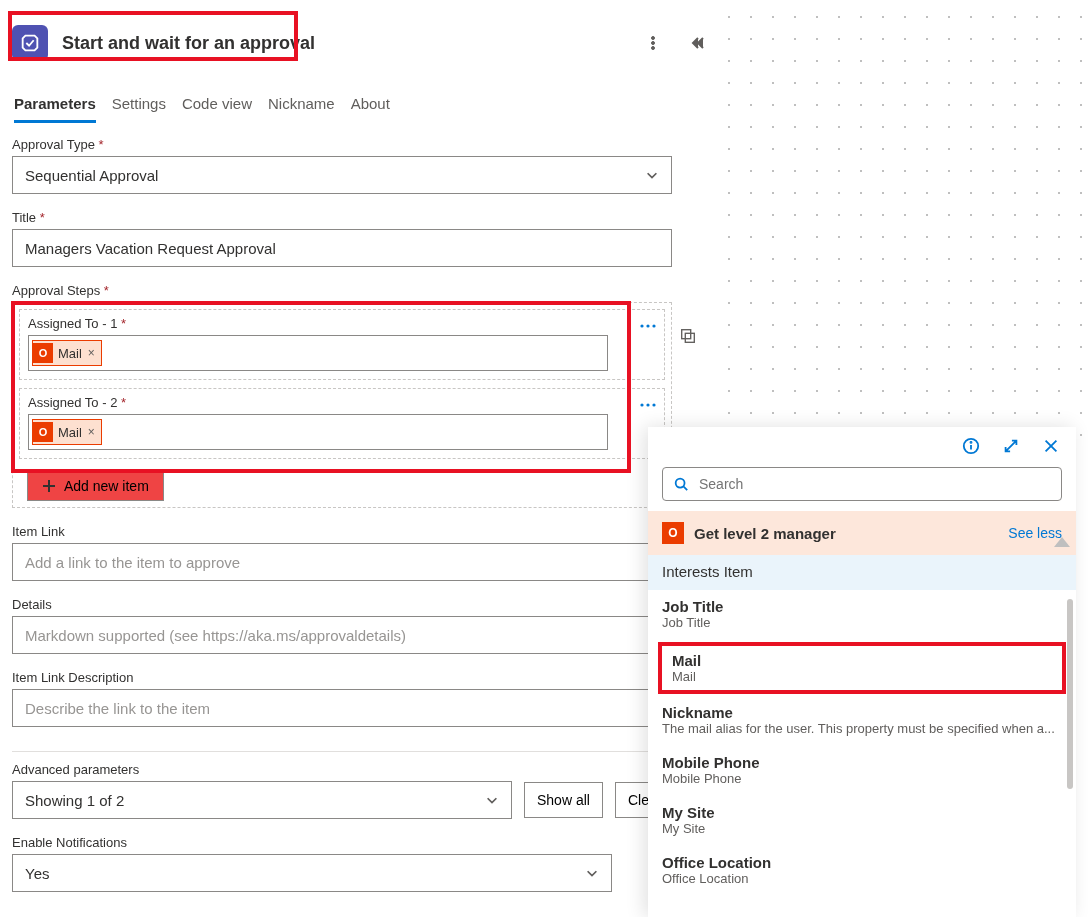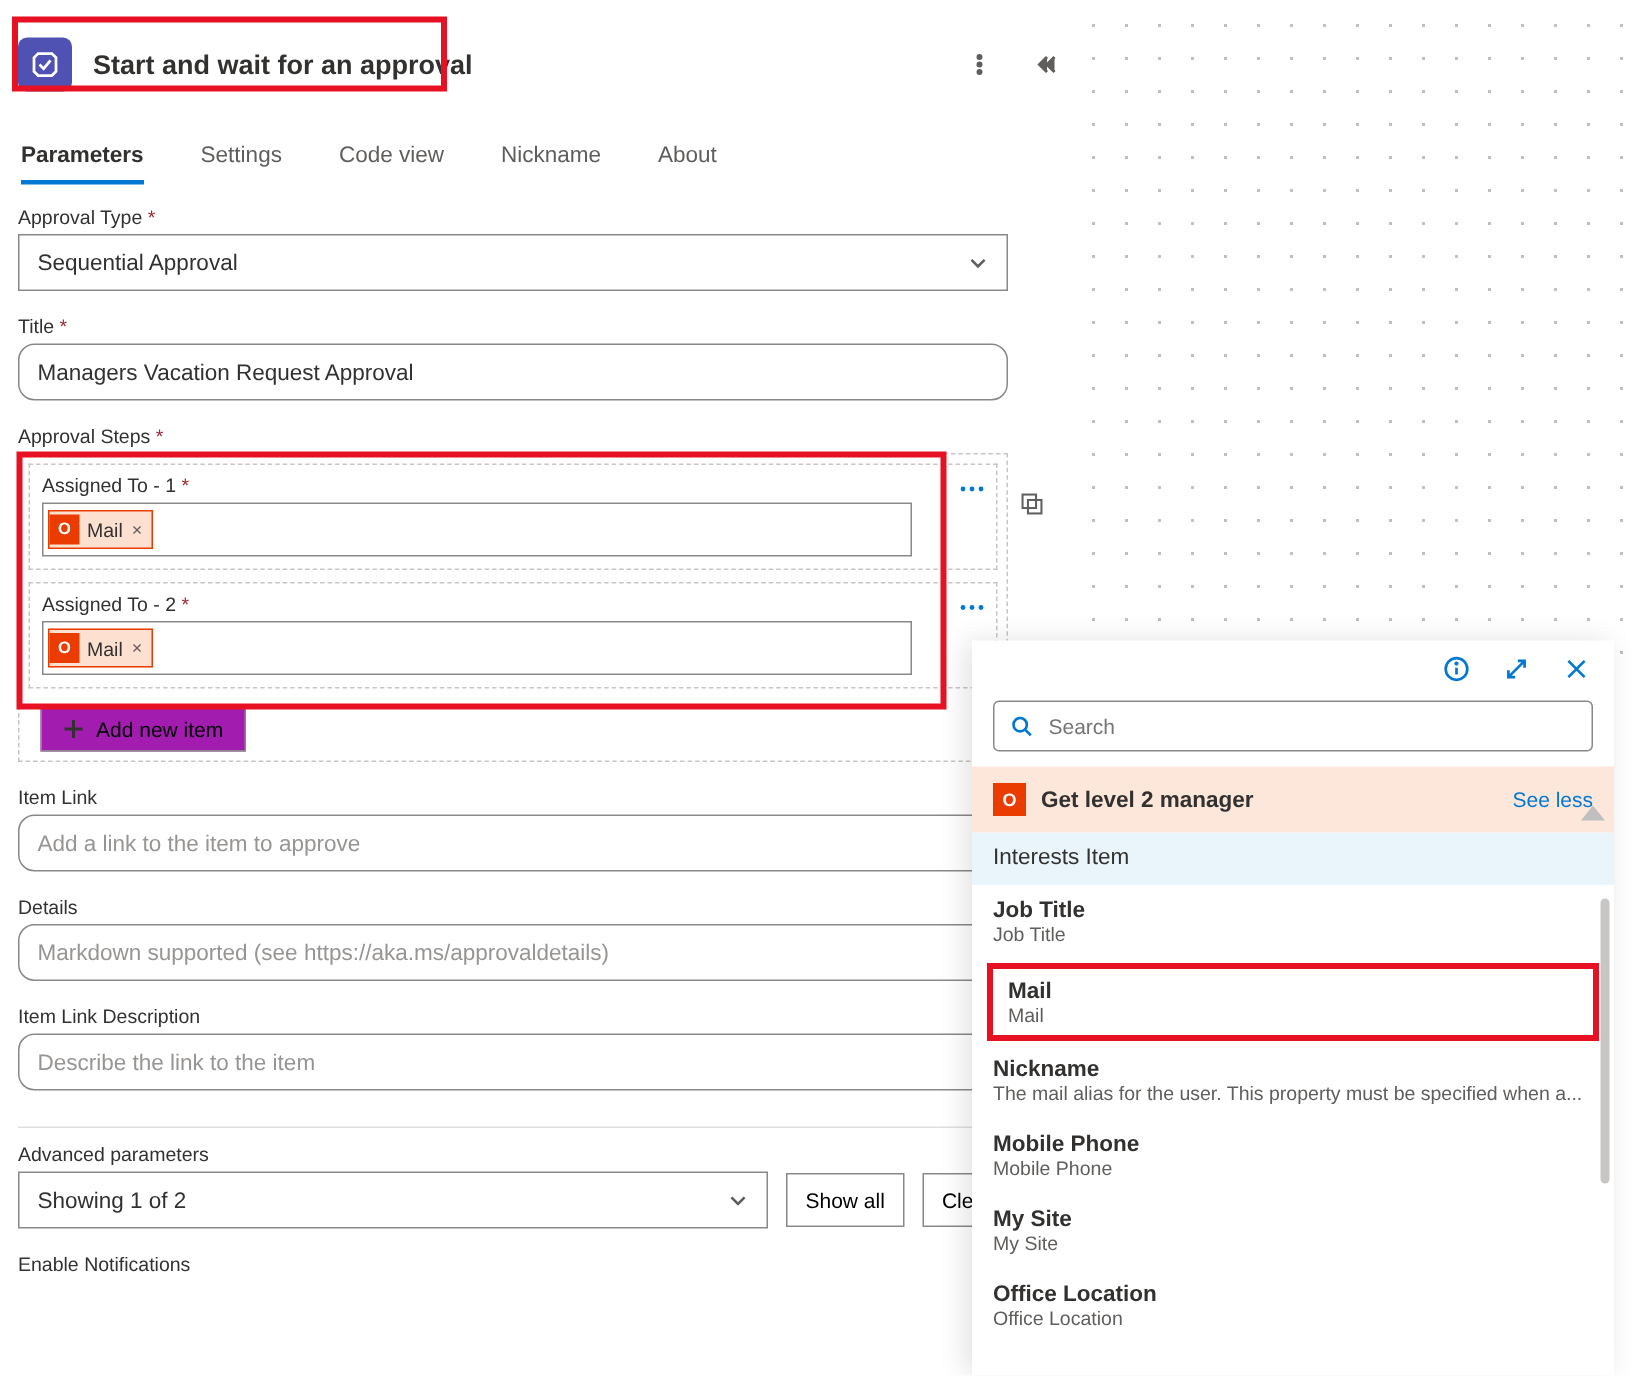--- a/index.html
+++ b/index.html
@@ -30,46 +30,46 @@
   .title-row{display:flex;align-items:center;height:56px;}
   .app-icon{width:36px;height:36px;border-radius:6px;background:var(--accent2);display:flex;align-items:center;justify-content:center;margin-right:14px;}
   .app-icon svg{width:22px;height:22px;fill:none;stroke:#fff;stroke-width:2;}
   .title-text{font-size:18px;font-weight:600;color:var(--text);flex:1;}
   .title-actions{display:flex;align-items:center;gap:22px;margin-right:4px;}
   .iconbtn{width:22px;height:22px;display:flex;align-items:center;justify-content:center;color:#605e5c;cursor:pointer;}
   .iconbtn svg{width:16px;height:16px;stroke:#605e5c;fill:#605e5c;}
   .hl-title{position:absolute;left:-4px;top:-4px;width:290px;height:50px;border:4px solid var(--hl-red);pointer-events:none;}
 
   
-  .tabs{display:flex;gap:38px;margin:24px 0 14px 2px;font-size:15px;color:var(--muted);}
+  .tabs{display:flex;gap:16px;margin:24px 0 14px 2px;font-size:15px;color:var(--muted);}
   .tab{padding-bottom:8px;cursor:pointer;}
   .tab.active{color:var(--text);font-weight:600;border-bottom:3px solid var(--accent);}
 
   .field{margin-bottom:16px;}
   .lbl{font-size:13px;color:#323130;margin-bottom:4px;}
   .req{color:var(--req);}
   .select,.input{width:660px;border:1px solid var(--border);padding:8px 12px;font-size:15px;background:#fff;height:38px;display:flex;align-items:center;justify-content:space-between;}
   .select svg{width:14px;height:14px;stroke:#605e5c;fill:none;stroke-width:2;}
-  .input{color:#323130;border-radius:11px;}
+  .input{color:#323130;}
   .placeholder{color:#979593;}
 
   
   .steps-outer{width:660px;border:1px dashed var(--light-border);padding:6px;position:relative;}
   .hl-steps{position:absolute;left:-2px;top:-2px;width:620px;height:172px;border:4px solid var(--hl-red);pointer-events:none;z-index:5;}
   .step{border:1px dashed var(--light-border);margin-bottom:8px;padding:6px 8px 8px;position:relative;}
   .step-head{display:flex;align-items:center;justify-content:space-between;font-size:13px;margin-bottom:4px;}
   .step-head .dots svg{width:16px;height:4px;}
   .token-row{border:1px solid var(--border);height:36px;display:flex;align-items:center;padding:3px;width:580px;}
   .token{display:inline-flex;align-items:center;background:var(--dyn-bg);border:1px solid var(--office);height:26px;font-size:13px;padding-right:6px;}
   .token .oicon{width:20px;height:20px;background:var(--office);margin-right:5px;display:flex;align-items:center;justify-content:center;color:#fff;font-weight:700;font-size:11px;}
   .token .x{margin-left:6px;color:#605e5c;font-size:12px;cursor:pointer;}
   .handle{position:absolute;right:-36px;top:14px;width:24px;height:24px;display:flex;align-items:center;justify-content:center;}
   .handle svg{width:18px;height:18px;stroke:#605e5c;fill:none;stroke-width:1.5;}
 
-  .add-btn{display:inline-flex;align-items:center;gap:8px;border:1px solid var(--border);padding:6px 14px;font-size:14px;margin-top:4px;margin-left:8px;cursor:pointer;background:#a21caf;}
+  .add-btn{display:inline-flex;align-items:center;gap:8px;border:1px solid var(--border);padding:6px 14px;font-size:14px;margin-top:4px;margin-left:8px;cursor:pointer;background:#ef4444;}
   .add-btn svg{width:14px;height:14px;stroke:#323130;stroke-width:2;fill:none;}
 
   .divider{border:none;border-top:1px solid #e1dfdd;margin:24px 0 10px;width:660px;}
 
   .adv-row{display:flex;align-items:center;gap:12px;}
   .adv-select{flex:0 0 500px;width:500px;}
   .smallbtn{border:1px solid var(--border);background:#fff;height:36px;padding:0 12px;font-size:14px;cursor:pointer;}
 
   
   .popup{position:absolute;right:12px;bottom:0;width:428px;height:490px;background:#fff;box-shadow:-4px 0 18px rgba(0,0,0,.12);display:flex;flex-direction:column;}
@@ -241,20 +241,26 @@
               <path d="M3 6l5 5 5-5"></path>
             </svg>
         </div>
         <button class="smallbtn">Show all</button>
         <button class="smallbtn">Clear</button>
       </div>
     </div>
 
     <div class="field">
       <div class="lbl">Enable Notifications</div>
+      <div class="select" style="width:600px">
+        <span>Yes</span>
+        <svg viewBox="0 0 16 16">
+            <path d="M3 6l5 5 5-5"></path>
+          </svg>
+      </div>
     </div>
   </div>
 
   <div class="popup">
     <div class="popup-top">
       <span class="iconbtn info-ic">
           <svg viewBox="0 0 20 20">
             <circle cx="10" cy="10" r="8"></circle>
             <line x1="10" y1="9" x2="10" y2="14"></line>
             <circle cx="10" cy="6" r="0.6" fill="#0078d4"></circle>

